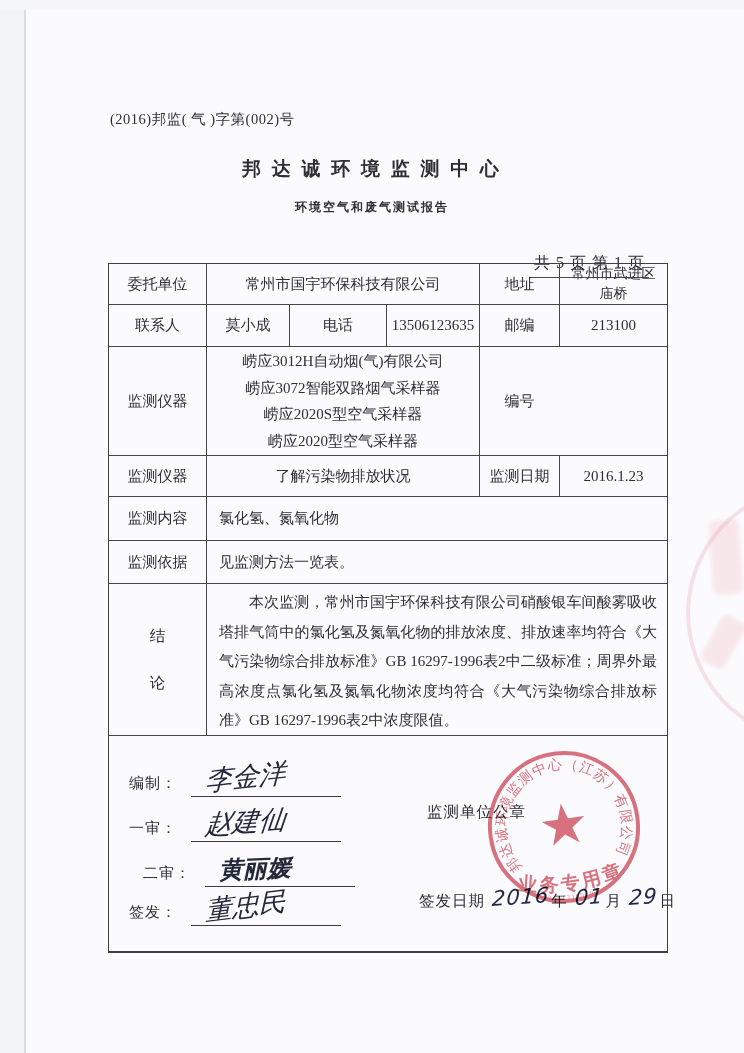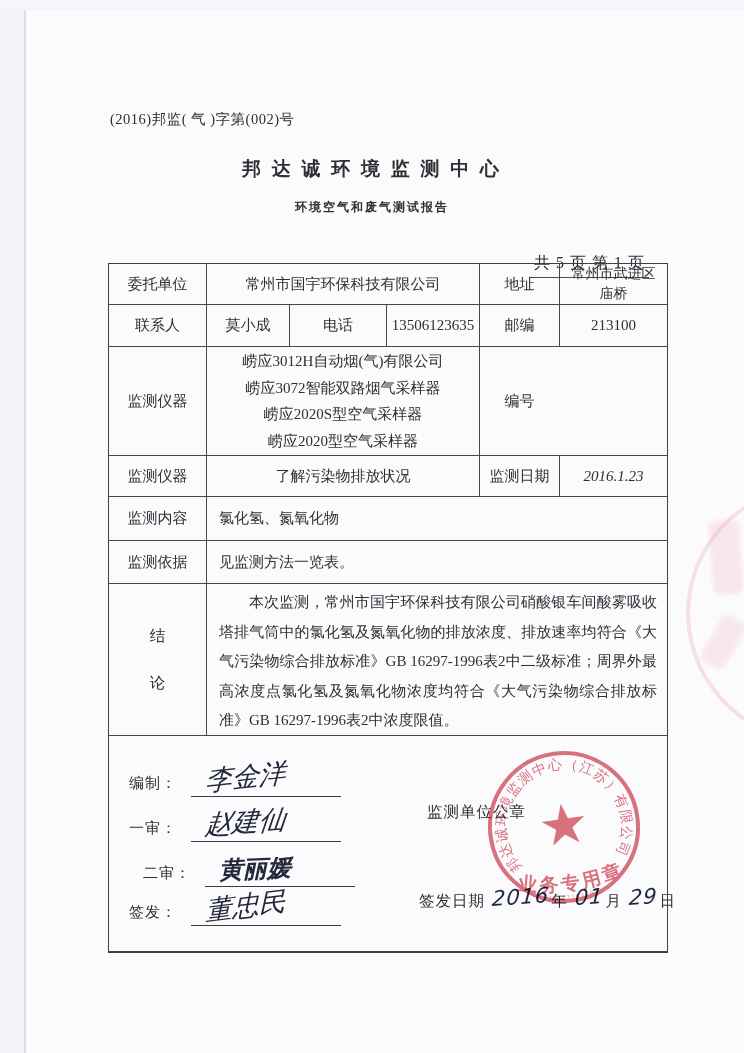--- a/index.html
+++ b/index.html
@@ -113,21 +113,21 @@
         <div>崂应2020S型空气采样器</div>
         <div>崂应2020型空气采样器</div>
       </div>
       <div class="cell bl" style="left:370px;width:80px;">编号</div>
     </div>
 
     <div class="trow" style="top:192px;height:41px;">
       <div class="cell" style="left:0;width:97px;">监测仪器</div>
       <div class="cell bl" style="left:97px;width:273px;">了解污染物排放状况</div>
       <div class="cell bl" style="left:370px;width:80px;">监测日期</div>
-      <div class="cell bl" style="left:450px;width:108px;font-style:italic;">2016.1.23</div>
+      <div class="cell bl" style="left:450px;width:108px;">2016.1.23</div>
     </div>
 
     <div class="trow" style="top:233px;height:44px;">
       <div class="cell" style="left:0;width:97px;">监测内容</div>
       <div class="cell bl left" style="left:97px;width:461px;">氯化氢、氮氧化物</div>
     </div>
 
     <div class="trow" style="top:277px;height:43px;">
       <div class="cell" style="left:0;width:97px;">监测依据</div>
       <div class="cell bl left" style="left:97px;width:461px;">见监测方法一览表。</div>

